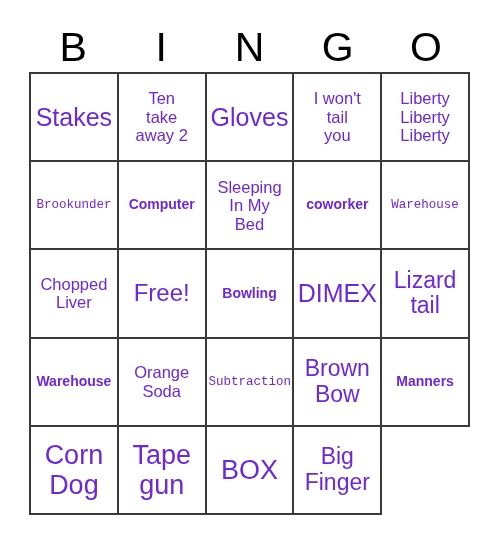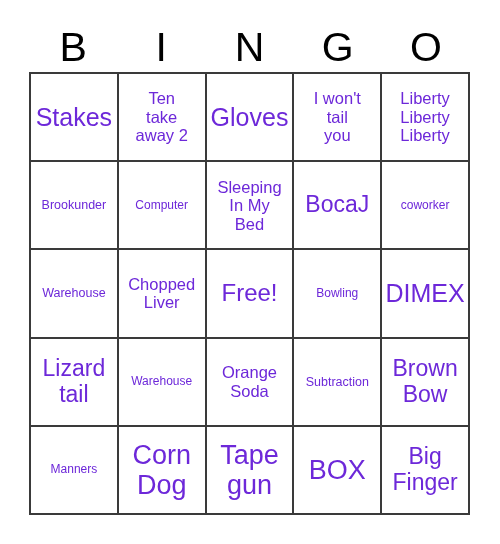--- a/index.html
+++ b/index.html
@@ -73,22 +73,22 @@
   }
   .cell-text {
     display: block;
     width: 100%;
     line-height: 1.12;
     white-space: pre-line;
     color: #6d28d9;
   }
 
   
-  .fs-xs   { font-size: 12.5px; }
-  .fs-sm   { font-size: 12px; }
+  .fs-xs   { font-size: 12.5px; font-family: Liberation Mono, monospace; }
+  .fs-sm   { font-size: 14px; font-weight: bold; }
   .fs-md   { font-size: 16.5px; }
   .fs-lg   { font-size: 25px; }
   .fs-xl   { font-size: 23px; }
   .fs-xxl  { font-size: 27px; }
   .fs-free { font-size: 24px; }
 </style>
 </head>
 <body>
 
 <div id="bingo-card">
@@ -126,23 +126,20 @@
       <div class="cell">
         <span class="cell-text fs-xs">Brookunder</span>
       </div>
       <div class="cell">
         <span class="cell-text fs-sm">Computer</span>
       </div>
       <div class="cell">
         <span class="cell-text fs-md">Sleeping
 In My
 Bed</span>
-      </div>
-      <div class="cell">
-        <span class="cell-text fs-xl">BocaJ</span>
       </div>
       <div class="cell">
         <span class="cell-text fs-sm">coworker</span>
       </div>
       <div class="cell">
         <span class="cell-text fs-xs">Warehouse</span>
       </div>
       <div class="cell">
         <span class="cell-text fs-md">Chopped
 Liver</span>

